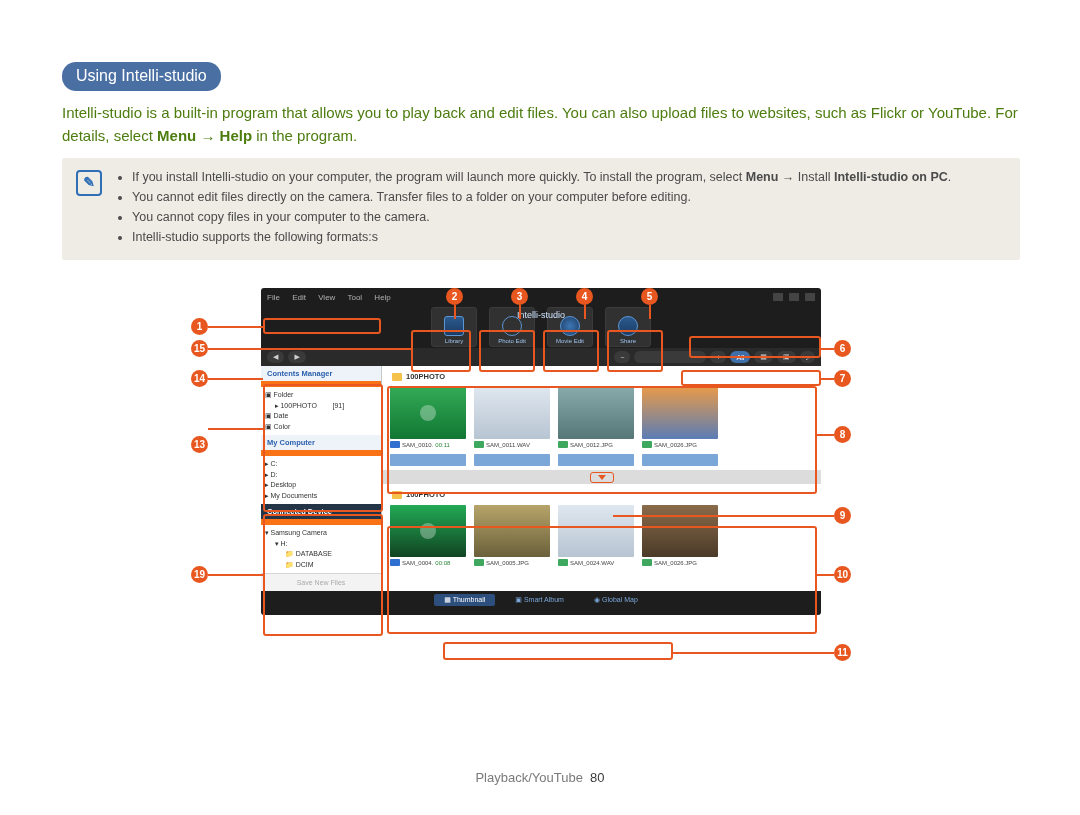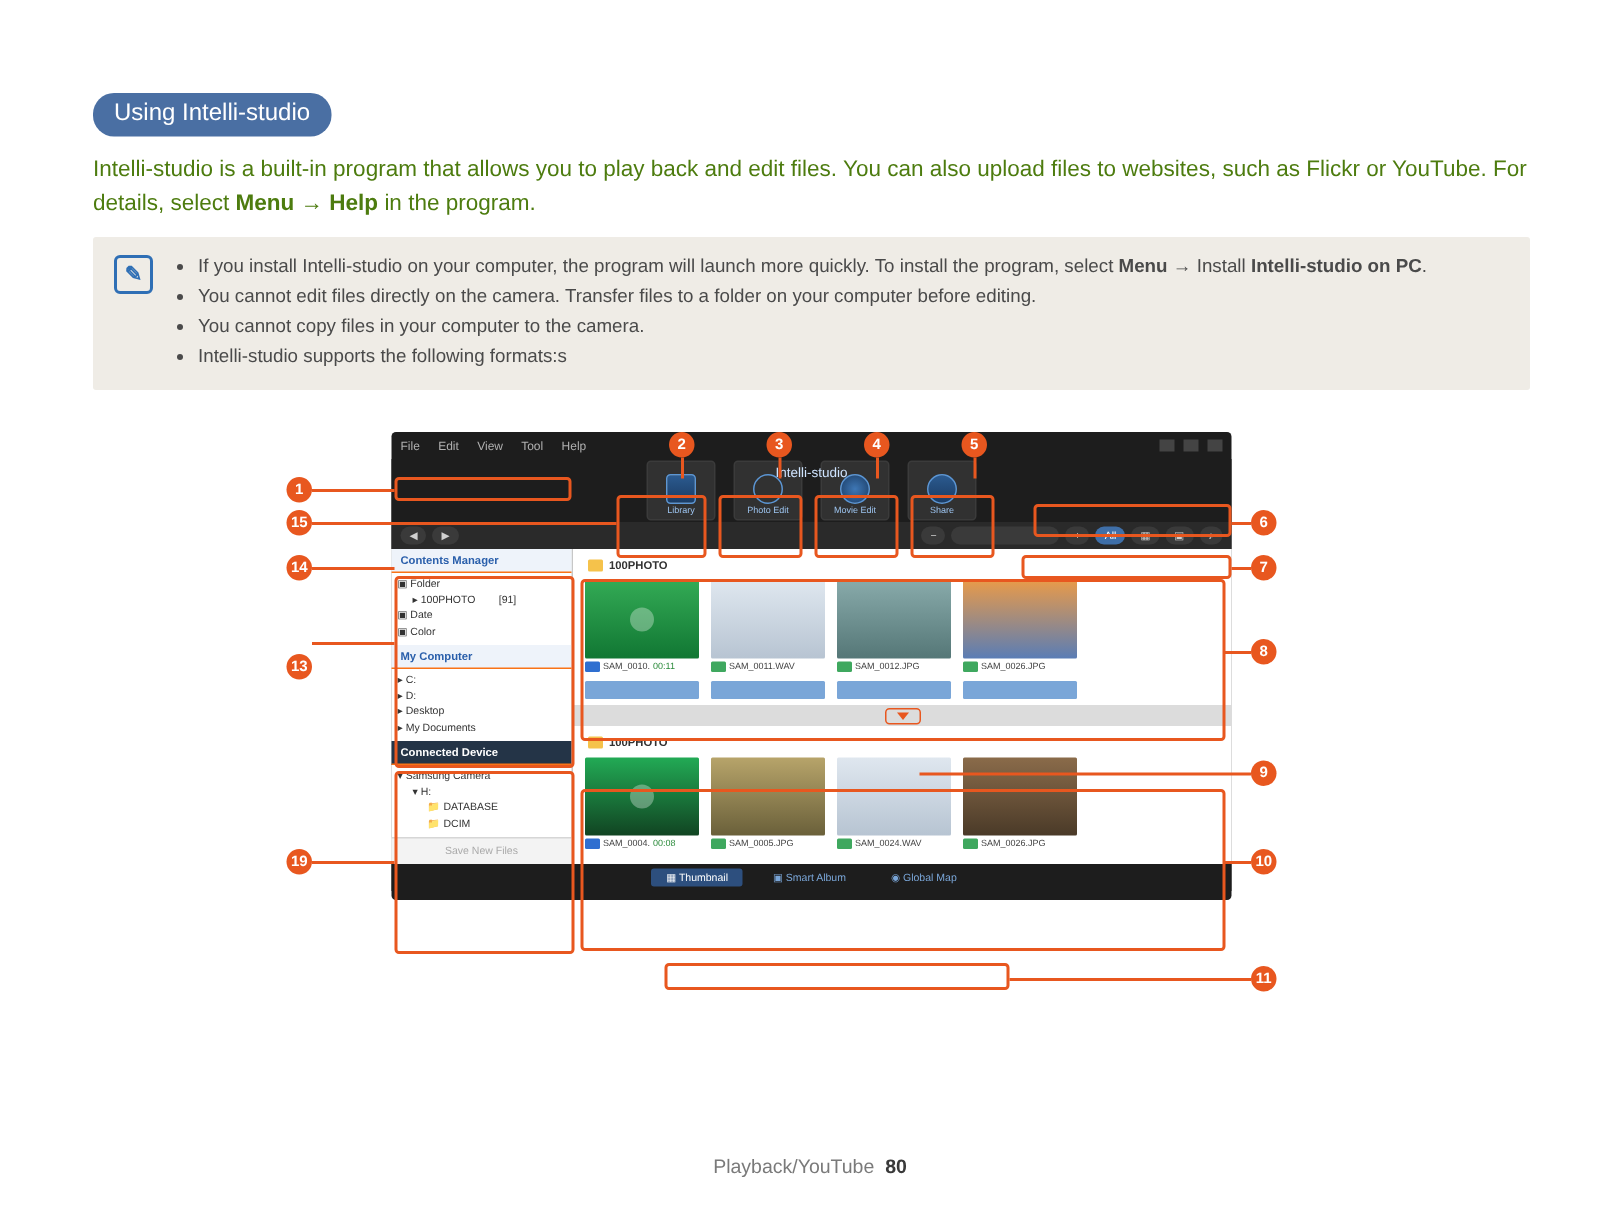--- a/index.html
+++ b/index.html
@@ -34,21 +34,21 @@
 .tbtn.lib .ic{background:linear-gradient(#2b5a8f,#1b3c64);}
 .tbtn.photo .ic{border-radius:50%;}
 .tbtn.movie .ic{border-radius:50%;background:radial-gradient(#3e77b5,#1b3c64);}
 .tbtn.share .ic{border-radius:50%;background:linear-gradient(#2b5a8f,#1b3c64);}
 .filterbar{height:18px;background:#2a2a2a;display:flex;align-items:center;gap:4px;padding:0 6px;}
 .filterbar .sp{flex:1}
 .chip{height:12px;padding:0 6px;border-radius:6px;background:#3a3a3a;display:flex;align-items:center;font-size:7px;}
 .chip.acc{background:#3f6fa8;color:#fff;}
 .body{display:flex;gap:0;background:#e8e8e8;}
 .side{width:120px;background:#fff;border-right:1px solid #c7c7c7;display:flex;flex-direction:column;}
-.side .hdr{background:#eef3fa;color:#2a5fab;font-size:7.5px;font-weight:700;padding:3px 6px;border-bottom:1px solid #f97316;}
+.side .hdr{background:#eef3fa;color:#2a5fab;font-size:7.5px;font-weight:700;padding:3px 6px;border-bottom:6px solid #f97316;}
 .tree{padding:3px 4px;font-size:7px;color:#333;line-height:1.5;}
 .tree .ind{padding-left:10px;}
 .savebtn{margin-top:auto;background:#f3f3f3;border-top:1px solid #d6d6d6;color:#aaa;font-size:7px;text-align:center;padding:5px 0;}
 .main{flex:1;background:#fff;display:flex;flex-direction:column;}
 .pane{padding:4px 6px 2px;}
 .pane-hd{font-size:7.5px;font-weight:700;color:#333;padding:2px 4px;display:flex;align-items:center;gap:4px;}
 .fld{width:10px;height:8px;background:#f5c24b;border-radius:1px;display:inline-block;}
 .thumbs{display:flex;gap:8px;padding:4px 2px 2px;}
 .th{width:76px;}
 .th .img{height:52px;background:#6c8;border-radius:1px;position:relative;}
@@ -66,21 +66,21 @@
 .b-aud{background:#3fa85f;}
 .b-img{background:#3fa85f;}
 .sep{height:14px;background:#dcdcdc;display:flex;align-items:center;justify-content:center;}
 .sep .grip{width:22px;height:9px;border:1.5px solid #e8571f;border-radius:3px;display:flex;align-items:center;justify-content:center;}
 .sep .grip i{width:0;height:0;border-left:4px solid transparent;border-right:4px solid transparent;border-top:5px solid #e8571f;}
 .btabs{height:18px;display:flex;align-items:center;justify-content:center;gap:10px;background:#1d1d1d;color:#7aa6d8;font-size:7px;}
 .btabs .tab{padding:2px 10px;border-radius:2px;cursor:pointer;}
 .btabs .tab.on{background:#2d4f7e;color:#fff;}
 
 .footer{position:absolute;bottom:30px;left:0;right:0;text-align:center;font-size:13px;color:#7a7a7a;}
-.footer b{color:#3a3a3a;font-weight:700;}
+.footer b{color:#3a3a3a;font-weight:400;}
 </style>
 </head>
 <body>
 <div class="page">
 
 
   <div class="pill">Using Intelli-studio</div>
 
   <p class="intro">
     <span>Intelli-studio is a built-in program that allows you to play back and edit files. You can also upload files to websites, such as Flickr or YouTube.</span>

